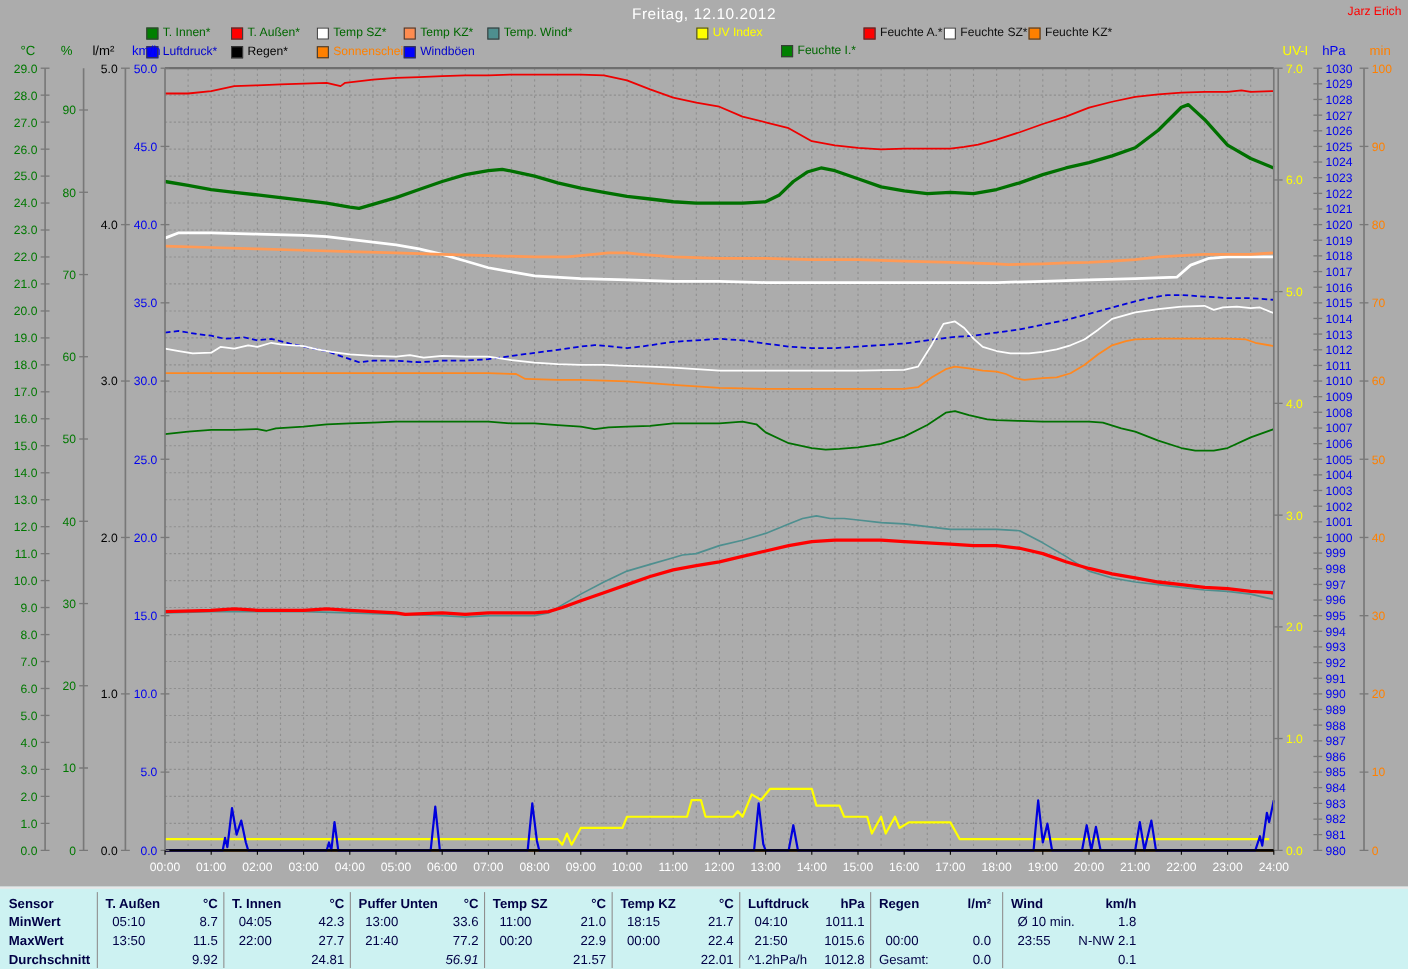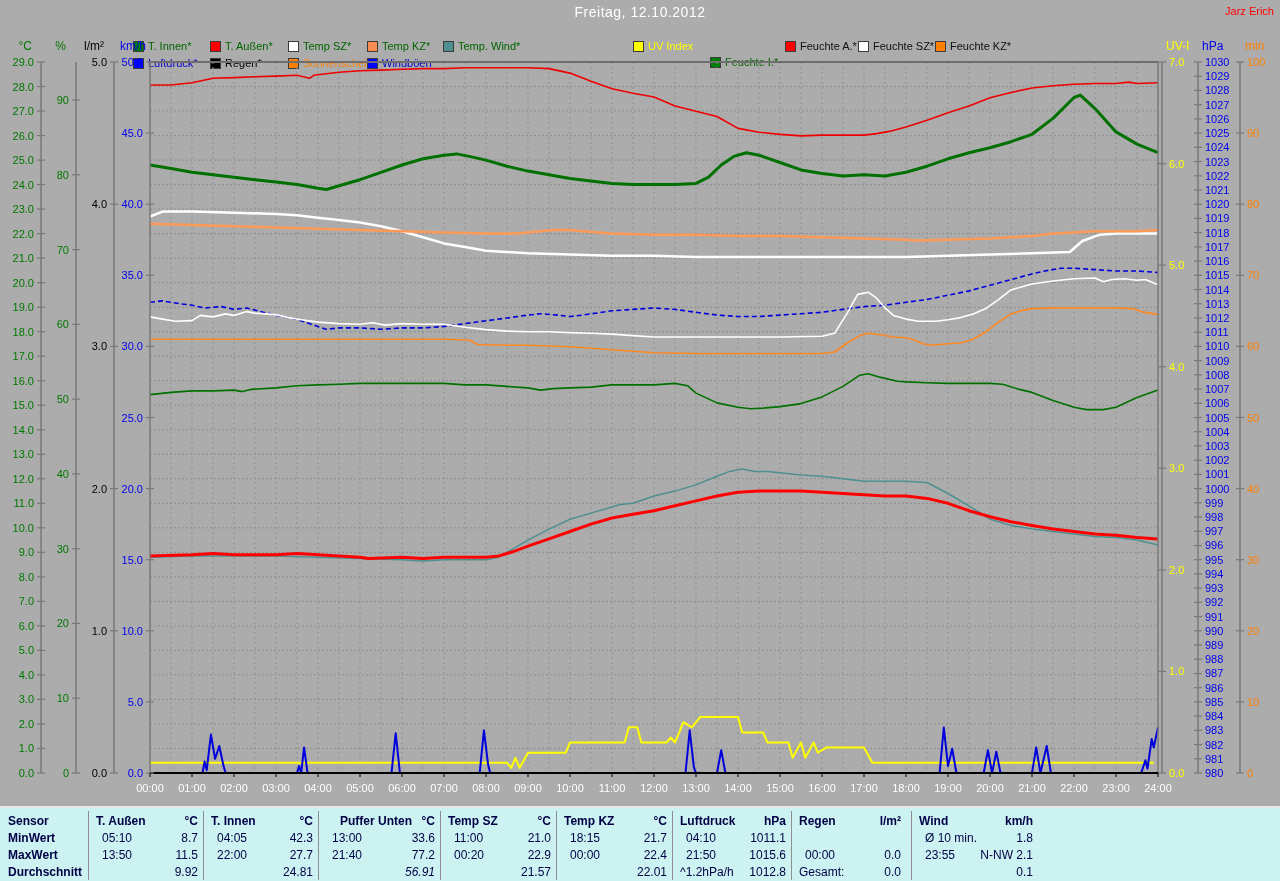--- a/index.html
+++ b/index.html
@@ -1,21 +1,21 @@
 <!DOCTYPE html>
 <html><head>
 <meta charset="utf-8">
 <style>
   html,body{margin:0;padding:0;background:#888;}
   #window{position:relative;width:1280px;height:881px;background:#acacac;
     font-family:"Liberation Sans",sans-serif;overflow:hidden;}
   #page-title{position:absolute;top:4px;left:0;width:100%;text-align:center;
     color:#ffffff;font-size:14px;letter-spacing:0.5px;}
   #watermark{position:absolute;top:5px;right:6px;color:#ff0000;font-size:11px;}
-  #legend{position:absolute;top:16px;left:0;width:1280px;height:60px;}
+  #legend{position:absolute;top:0;left:0;width:1280px;height:60px;}
   .legend-item{position:absolute;display:flex;align-items:center;height:12px;cursor:default;}
   .legend-swatch{width:9px;height:9px;border:1px solid #3a3a3a;margin-right:4px;flex:0 0 auto;}
   .legend-label{font-size:11px;white-space:nowrap;}
   #chart-svg{position:absolute;top:0;left:0;}
   #table-panel{position:absolute;left:0;top:806px;width:1280px;height:75px;
     background:#cdf2f2;border-top:2px solid #e8e8e8;color:#000045;font-size:12px;}
   .tp-sep{position:absolute;top:3px;height:69px;width:1px;background:#8f8f8f;}
   .tp-cell{position:absolute;white-space:nowrap;}
   .tp-bold{font-weight:bold;}
   .tp-right{text-align:right;}
@@ -531,21 +531,21 @@
       <div class="tp-cell tp-right" style="left: 92px; top: 57px; width: 106px;">9.92</div>
       <div class="tp-sep" style="left: 203px;"></div>
       <div class="tp-cell tp-bold" style="left: 211px; top: 6px;">T. Innen</div>
       <div class="tp-cell tp-bold tp-right" style="left: 207px; top: 6px; width: 106px;">°C</div>
       <div class="tp-cell " style="left: 217px; top: 23px;">04:05</div>
       <div class="tp-cell tp-right" style="left: 207px; top: 23px; width: 106px;">42.3</div>
       <div class="tp-cell " style="left: 217px; top: 40px;">22:00</div>
       <div class="tp-cell tp-right" style="left: 207px; top: 40px; width: 106px;">27.7</div>
       <div class="tp-cell tp-right" style="left: 207px; top: 57px; width: 106px;">24.81</div>
       <div class="tp-sep" style="left: 318px;"></div>
-      <div class="tp-cell tp-bold" style="left: 340px; top: 6px;">Puffer Unten</div>
+      <div class="tp-cell tp-bold" style="left: 326px; top: 6px;">Puffer Unten</div>
       <div class="tp-cell tp-bold tp-right" style="left: 322px; top: 6px; width: 113px;">°C</div>
       <div class="tp-cell " style="left: 332px; top: 23px;">13:00</div>
       <div class="tp-cell tp-right" style="left: 322px; top: 23px; width: 113px;">33.6</div>
       <div class="tp-cell " style="left: 332px; top: 40px;">21:40</div>
       <div class="tp-cell tp-right" style="left: 322px; top: 40px; width: 113px;">77.2</div>
       <div class="tp-cell tp-right" style="left: 322px; top: 57px; width: 113px; font-style: italic;">56.91</div>
       <div class="tp-sep" style="left: 440px;"></div>
       <div class="tp-cell tp-bold" style="left: 448px; top: 6px;">Temp SZ</div>
       <div class="tp-cell tp-bold tp-right" style="left: 444px; top: 6px; width: 107px;">°C</div>
       <div class="tp-cell " style="left: 454px; top: 23px;">11:00</div>

